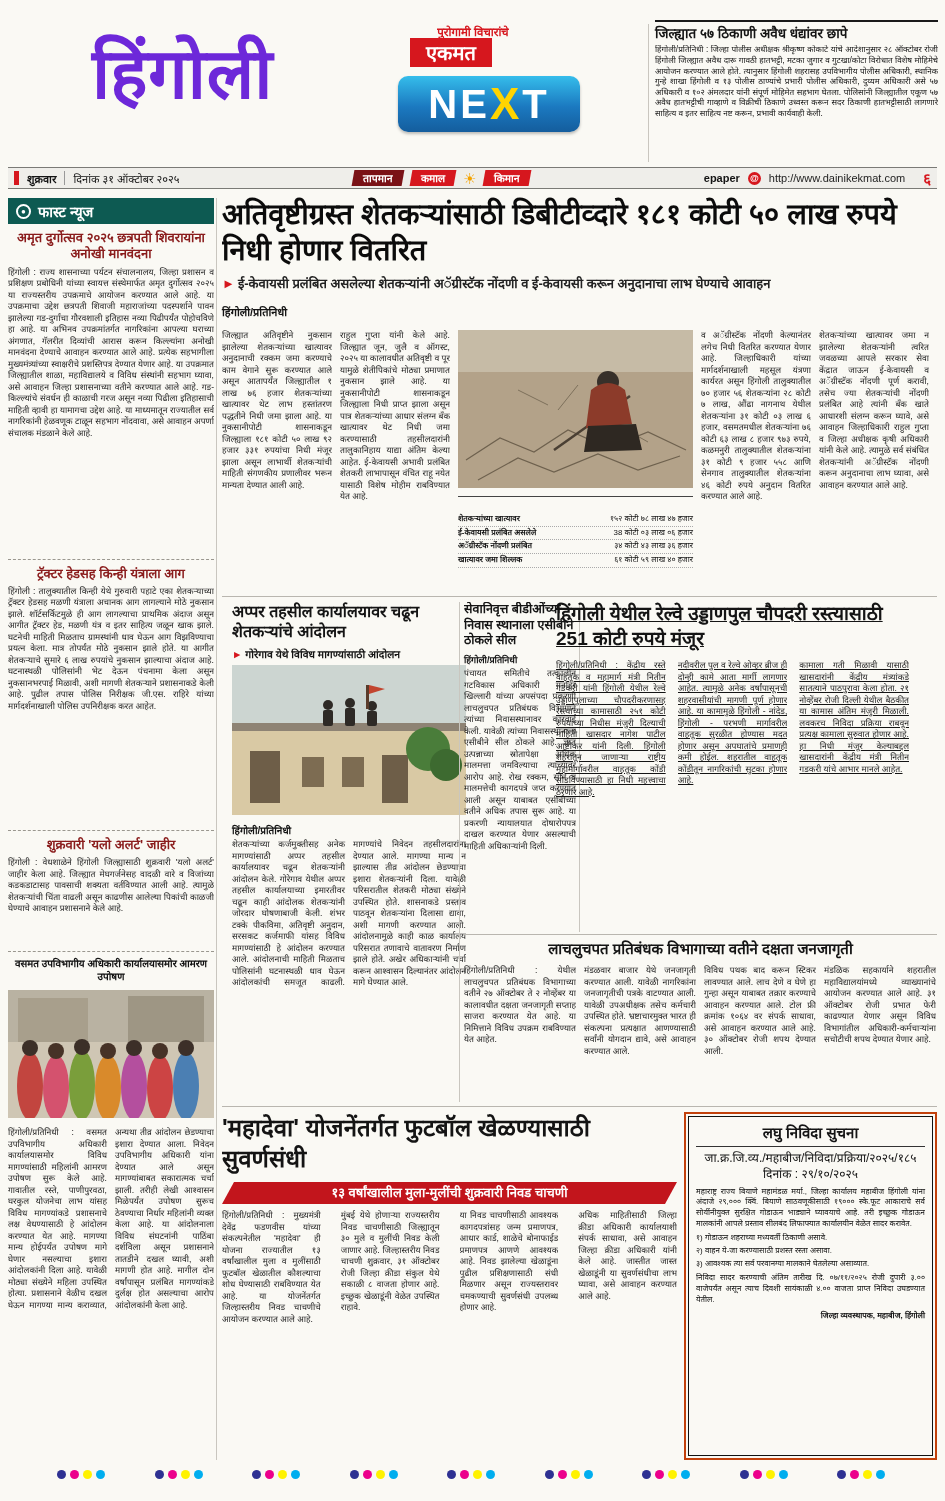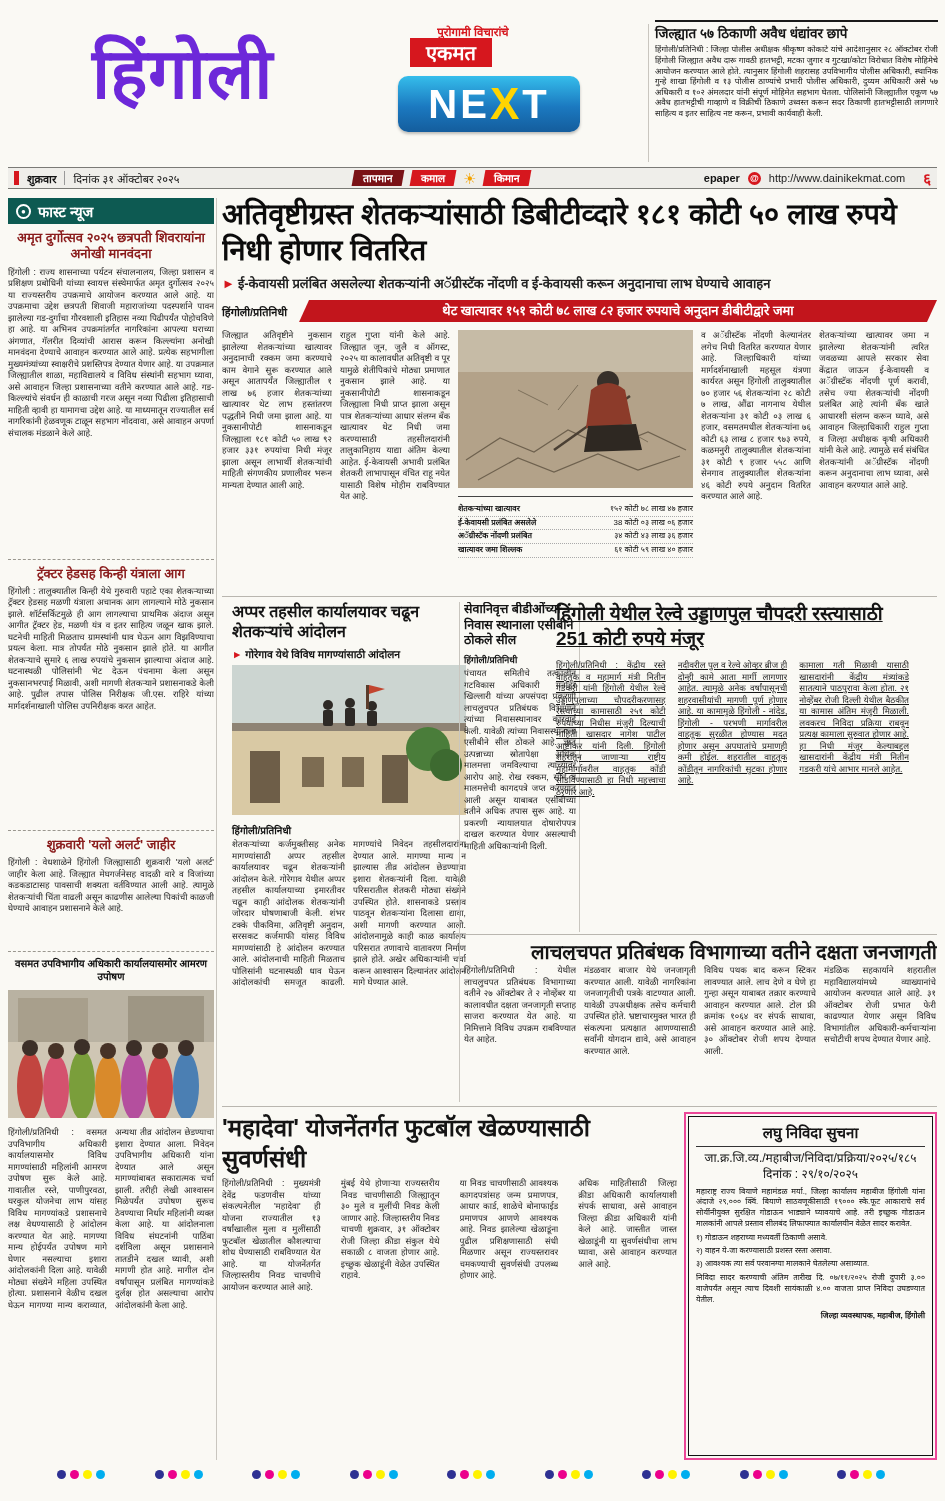--- a/index.html
+++ b/index.html
@@ -54,21 +54,21 @@
   .h-main { left: 222px; top: 196px; width: 715px; height: 76px; font-size: 29px; font-weight: 700; line-height: 1.25; color: #0b0b0b; overflow: hidden; }
   .subhead { left: 222px; top: 274px; width: 715px; height: 20px; font-size: 13px; font-weight: 700; color: #222; overflow: hidden; }
   .subhead .arrow { color: #d6171e; margin-right: 3px; }
   .byline-row { left: 222px; top: 300px; width: 715px; height: 22px; display: flex; align-items: center; gap: 12px; }
   .byline { font-weight: 700; font-size: 11px; white-space: nowrap; }
   .red-banner { flex: 1; background: #c2151c; color: #fff; font-weight: 700; font-size: 13px; text-align: center; height: 22px; line-height: 22px; clip-path: polygon(10px 0, 100% 0, calc(100% - 10px) 100%, 0 100%); overflow: hidden; }
   .main-cols { left: 222px; top: 330px; width: 715px; height: 262px; display: flex; gap: 8px; }
   .mcol { width: 110px; height: 262px; }
   .photo-block { width: 235px; }
   .photo-frame { width: 235px; height: 158px; background: #b7a78f; }
-  .stats { margin-top: 4px; border-top: 1.5px solid #444; padding-top: 6px; }
+  .stats { margin-top: 4px; border-top: 1.5px solid #444; padding-top: 16px; }
   .stat-row { display: flex; justify-content: space-between; font-size: 7.9px; line-height: 1.6; border-bottom: 1px dotted #aaa; }
   .stat-row .stat-label { font-weight: 700; }
 
   
   .blockA { left: 232px; top: 602px; width: 234px; }
   .blockA h2 { font-size: 16px; font-weight: 700; line-height: 1.25; height: 42px; overflow: hidden; }
   .sub-arrow-line { font-size: 10.5px; font-weight: 700; margin: 3px 0 4px; }
   .sub-arrow-line .arrow { color: #d6171e; }
   .blockA .photo-frame2 { width: 234px; height: 150px; }
   .blockA .byline { display: block; margin: 4px 0 2px; font-size: 10px; }
@@ -78,31 +78,31 @@
   .blockB h3 { font-size: 12.5px; font-weight: 700; line-height: 1.25; height: 48px; overflow: hidden; }
   .blockB .byline { display: block; margin: 3px 0 2px; font-size: 9px; }
   .blockB .bodytext { height: 262px; }
 
   .blockC { left: 556px; top: 602px; width: 353px; text-decoration: underline; }
   .blockC h2 { font-size: 19px; font-weight: 700; line-height: 1.3; height: 52px; overflow: hidden; }
   .blockC .cols { display: flex; gap: 12px; margin-top: 6px; }
   .blockC .cols .bodytext { width: 112px; height: 268px; }
 
   .acb { left: 464px; top: 938px; width: 473px; }
-  .acb h2 { font-size: 20px; font-weight: 700; text-align: right; height: 22px; overflow: hidden; }
+  .acb h2 { font-size: 15px; font-weight: 700; text-align: center; height: 22px; overflow: hidden; }
   .acb .cols { display: flex; gap: 8px; margin-top: 5px; }
   .acb .cols .bodytext { width: 112px; height: 138px; }
 
   .mahadeva { left: 222px; top: 1112px; width: 455px; }
   .mahadeva h1 { font-size: 24px; font-weight: 700; line-height: 1.3; height: 66px; overflow: hidden; }
   .mahadeva .red-banner2 { margin: 4px 0 6px; background: #c2151c; color: #fff; font-weight: 700; font-size: 13px; text-align: center; height: 22px; line-height: 22px; clip-path: polygon(12px 0, 100% 0, calc(100% - 12px) 100%, 0 100%); overflow: hidden; }
   .mahadeva .cols { display: flex; gap: 20px; }
   .mahadeva .cols .bodytext { width: 107px; height: 228px; }
 
-  .tender { left: 684px; top: 1112px; width: 253px; height: 348px; border: 2px solid #ec4899; outline: 1px solid #111; outline-offset: -5px; padding: 9px 10px; font-size: 7.9px; line-height: 1.35; }
+  .tender { left: 684px; top: 1112px; width: 253px; height: 348px; border: 2px solid #c2410c; outline: 1px solid #111; outline-offset: -5px; padding: 9px 10px; font-size: 7.9px; line-height: 1.35; }
   .tender h3 { text-align: center; font-size: 15px; font-weight: 700; border-bottom: 1px solid #333; padding-bottom: 3px; margin-bottom: 3px; }
   .tender .ref { font-size: 12px; text-align: center; margin-bottom: 4px; }
   .tender p { text-align: justify; margin-bottom: 4px; }
   .tender ol { list-style: none; margin-bottom: 4px; }
   .tender ol li { margin-bottom: 2px; }
   .tender .tfooter { text-align: right; font-weight: 700; margin-top: 6px; }
 
   
   .dots-row { left: 55px; top: 1470px; width: 832px; display: flex; justify-content: space-between; align-items: center; }
   .dot-group { display: inline-flex; }
@@ -196,21 +196,20 @@
   </div>
 
   <div class="vline" style="left:216px; top:198px; height:1262px;"></div>
 
   <h1 class="abs h-main">अतिवृष्टीग्रस्त शेतकऱ्यांसाठी डिबीटीव्दारे १८१ कोटी ५० लाख रुपये निधी होणार वितरित</h1>
   <div class="abs subhead">
     <span class="arrow">►</span><span>ई-केवायसी प्रलंबित असलेल्या शेतकऱ्यांनी अॅग्रीस्टॅक नोंदणी व ई-केवायसी करून अनुदानाचा लाभ घेण्याचे आवाहन</span>
   </div>
   <div class="abs byline-row">
     <span class="byline">हिंगोली/प्रतिनिधी</span>
-    <span class="red-banner">थेट खात्यावर १५१ कोटी ७८ लाख ८२ हजार रुपयाचे अनुदान डीबीटीद्वारे जमा</span>
   </div>
   <div class="abs main-cols">
     <div class="mcol bodytext">जिल्ह्यात अतिवृष्टीने नुकसान झालेल्या शेतकऱ्यांच्या खात्यावर अनुदानाची रक्कम जमा करण्याचे काम वेगाने सुरू करण्यात आले असून आतापर्यंत जिल्ह्यातील १ लाख ७६ हजार शेतकऱ्यांच्या खात्यावर थेट लाभ हस्तांतरण पद्धतीने निधी जमा झाला आहे. या नुकसानीपोटी शासनाकडून जिल्ह्याला १८१ कोटी ५० लाख ९२ हजार ३३१ रुपयांचा निधी मंजूर झाला असून लाभार्थी शेतकऱ्यांची माहिती संगणकीय प्रणालीवर भरून मान्यता देण्यात आली आहे.</div>
     <div class="mcol bodytext">राहुल गुप्ता यांनी केले आहे. जिल्ह्यात जून, जुलै व ऑगस्ट, २०२५ या कालावधीत अतिवृष्टी व पूर यामुळे शेतीपिकांचे मोठ्या प्रमाणात नुकसान झाले आहे. या नुकसानीपोटी शासनाकडून जिल्ह्याला निधी प्राप्त झाला असून पात्र शेतकऱ्यांच्या आधार संलग्न बँक खात्यावर थेट निधी जमा करण्यासाठी तहसीलदारांनी तालुकानिहाय याद्या अंतिम केल्या आहेत. ई-केवायसी अभावी प्रलंबित शेतकरी लाभापासून वंचित राहू नयेत यासाठी विशेष मोहीम राबविण्यात येत आहे.</div>
     <div class="photo-block">
       <svg class="photo-frame" viewBox="0 0 235 158" xmlns="http://www.w3.org/2000/svg">
         <rect width="235" height="158" fill="#b3a289"></rect>
         <rect width="235" height="42" fill="#c6bba6"></rect>
         <path d="M8 130 L42 108 L76 122 L110 100 L150 118 L190 102 L228 120" stroke="#6e614e" stroke-width="1.2" fill="none"></path>
         <path d="M20 150 L60 128 L96 142 L140 124 L180 140 L222 126" stroke="#6e614e" stroke-width="1.2" fill="none"></path>
@@ -303,20 +302,21 @@
       <div class="bodytext">मंडळवार बाजार येथे जनजागृती करण्यात आली. यावेळी नागरिकांना जनजागृतीची पत्रके वाटण्यात आली. यावेळी उपअधीक्षक तसेच कर्मचारी उपस्थित होते. भ्रष्टाचारमुक्त भारत ही संकल्पना प्रत्यक्षात आणण्यासाठी सर्वांनी योगदान द्यावे, असे आवाहन करण्यात आले.</div>
       <div class="bodytext">विविध पथक बाद करून स्टिकर लावण्यात आले. लाच देणे व घेणे हा गुन्हा असून याबाबत तक्रार करण्याचे आवाहन करण्यात आले. टोल फ्री क्रमांक १०६४ वर संपर्क साधावा, असे आवाहन करण्यात आले आहे. ३० ऑक्टोबर रोजी शपथ देण्यात आली.</div>
       <div class="bodytext">मंडळिक सहकार्याने शहरातील महाविद्यालयांमध्ये व्याख्यानांचे आयोजन करण्यात आले आहे. ३१ ऑक्टोबर रोजी प्रभात फेरी काढण्यात येणार असून विविध विभागांतील अधिकारी-कर्मचाऱ्यांना सचोटीची शपथ देण्यात येणार आहे.</div>
     </div>
   </div>
 
   <div class="hline" style="left:222px; top:1106px; width:715px;"></div>
 
   <div class="abs mahadeva">
     <h1>'महादेवा' योजनेंतर्गत फुटबॉल खेळण्यासाठी सुवर्णसंधी</h1>
+    <div class="red-banner2">१३ वर्षांखालील मुला-मुलींची शुक्रवारी निवड चाचणी</div>
     <div class="cols">
       <div class="bodytext">हिंगोली/प्रतिनिधी : मुख्यमंत्री देवेंद्र फडणवीस यांच्या संकल्पनेतील 'महादेवा' ही योजना राज्यातील १३ वर्षांखालील मुला व मुलींसाठी फुटबॉल खेळातील कौशल्याचा शोध घेण्यासाठी राबविण्यात येत आहे. या योजनेंतर्गत जिल्हास्तरीय निवड चाचणीचे आयोजन करण्यात आले आहे.</div>
       <div class="bodytext">मुंबई येथे होणाऱ्या राज्यस्तरीय निवड चाचणीसाठी जिल्ह्यातून ३० मुले व मुलींची निवड केली जाणार आहे. जिल्हास्तरीय निवड चाचणी शुक्रवार, ३१ ऑक्टोबर रोजी जिल्हा क्रीडा संकुल येथे सकाळी ८ वाजता होणार आहे. इच्छुक खेळाडूंनी वेळेत उपस्थित राहावे.</div>
       <div class="bodytext">या निवड चाचणीसाठी आवश्यक कागदपत्रांसह जन्म प्रमाणपत्र, आधार कार्ड, शाळेचे बोनाफाईड प्रमाणपत्र आणणे आवश्यक आहे. निवड झालेल्या खेळाडूंना पुढील प्रशिक्षणासाठी संधी मिळणार असून राज्यस्तरावर चमकण्याची सुवर्णसंधी उपलब्ध होणार आहे.</div>
       <div class="bodytext">अधिक माहितीसाठी जिल्हा क्रीडा अधिकारी कार्यालयाशी संपर्क साधावा, असे आवाहन जिल्हा क्रीडा अधिकारी यांनी केले आहे. जास्तीत जास्त खेळाडूंनी या सुवर्णसंधीचा लाभ घ्यावा, असे आवाहन करण्यात आले आहे.</div>
     </div>
   </div>
 
   <div class="abs tender">
     <h3>लघु निविदा सुचना</h3>

